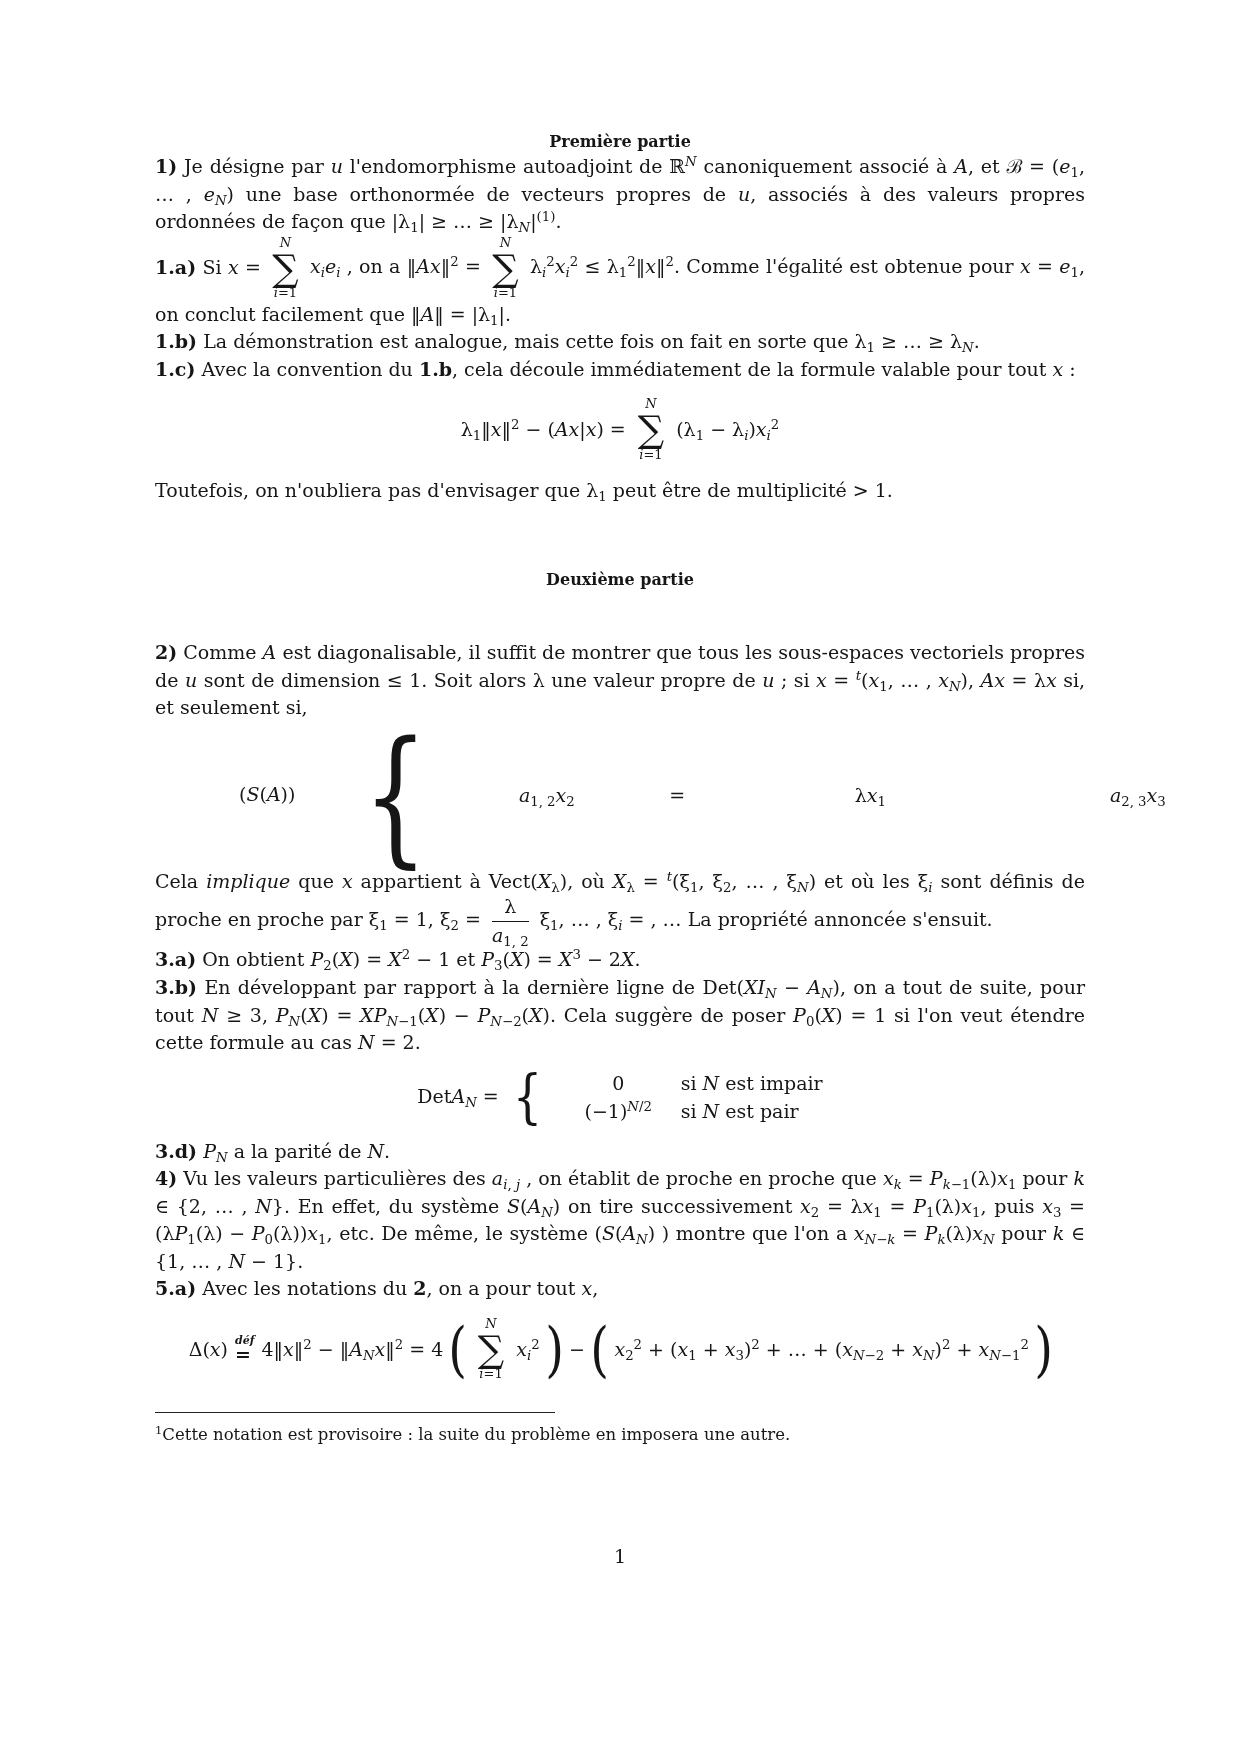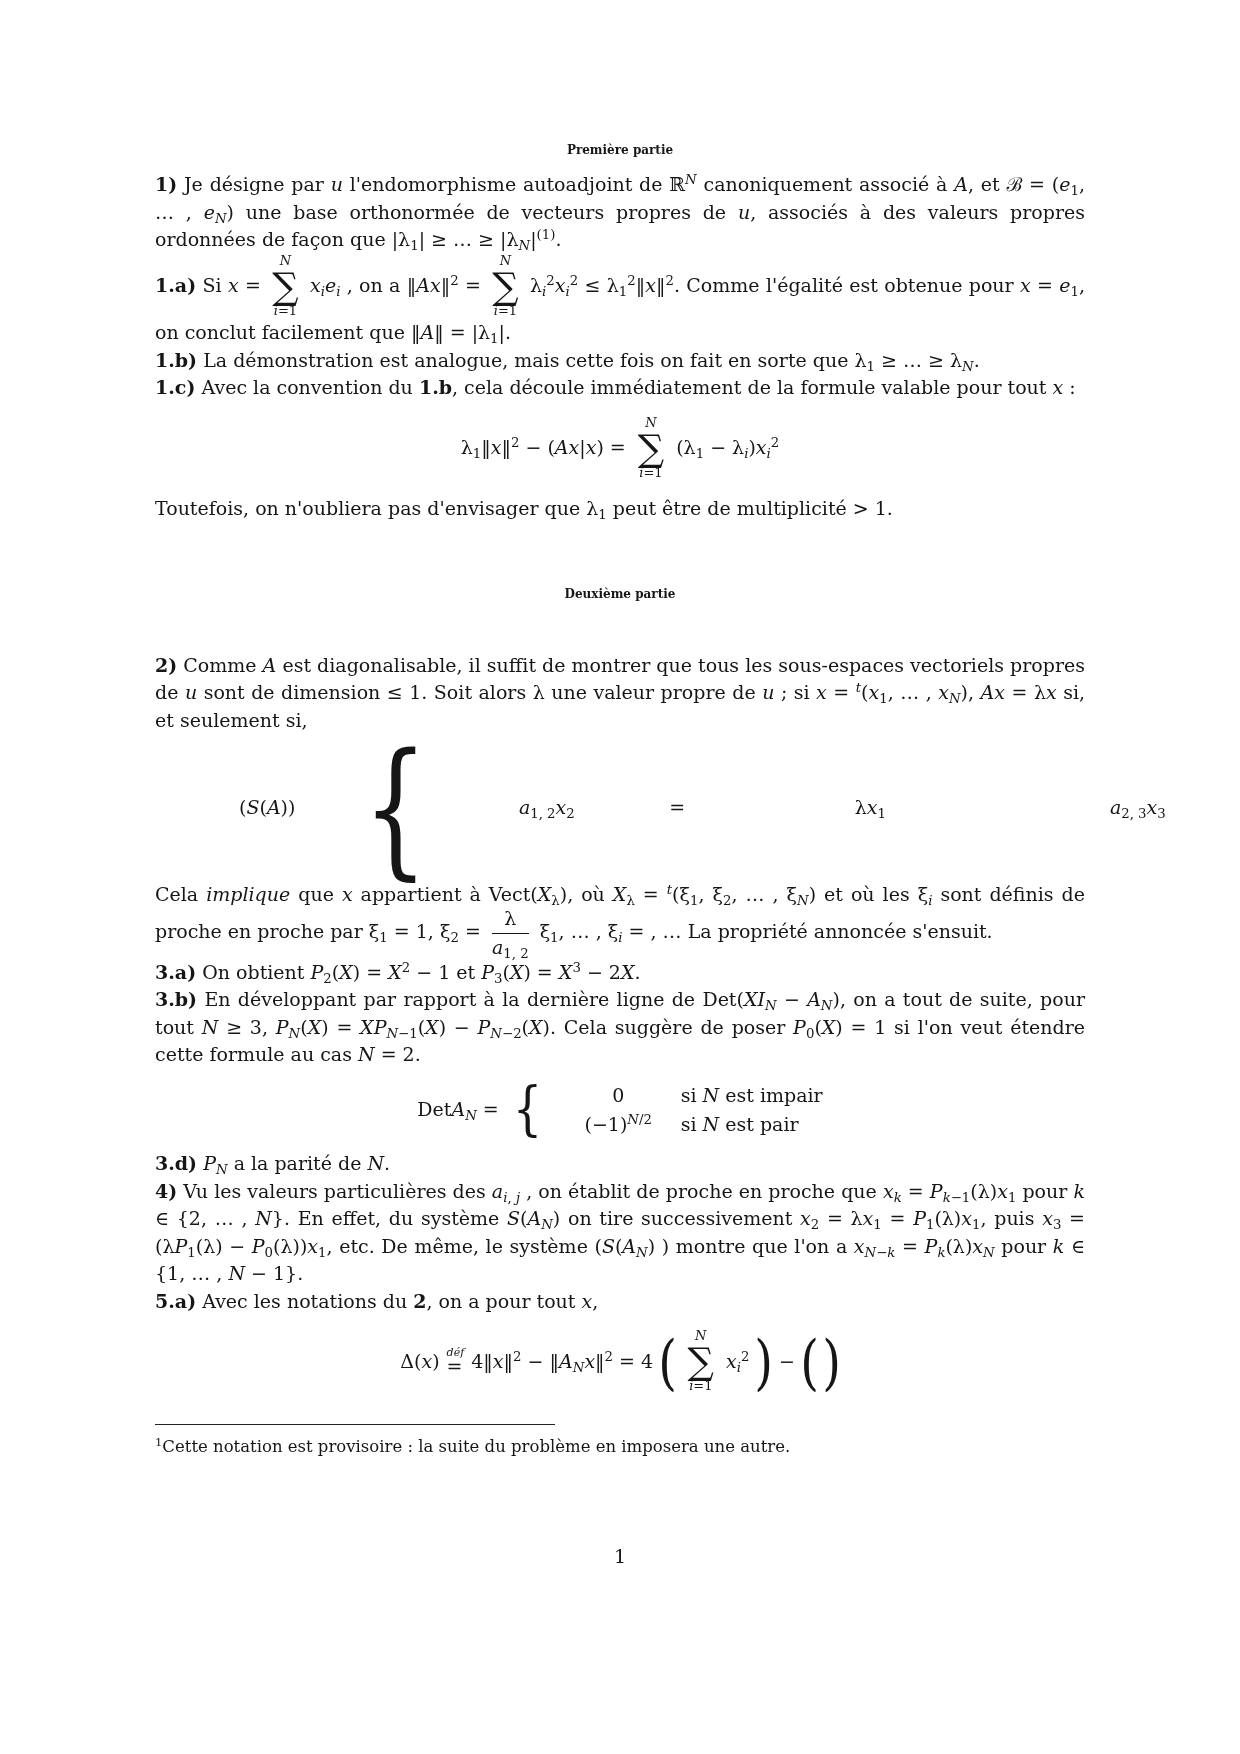--- a/index.html
+++ b/index.html
@@ -1,39 +1,39 @@
 <!DOCTYPE html>
 <html><head>
 <meta charset="utf-8">
 <style>
   html,body{margin:0;padding:0;background:#fff;}
   .page{position:relative;width:1240px;height:1754px;background:#ffffff;
         font-family:"DejaVu Serif","Liberation Serif",serif;color:#161616;
         font-size:19px;overflow:hidden;}
   .content{position:absolute;left:155px;top:130px;width:930px;line-height:1.45;text-align:justify;}
-  .part-title{text-align:center;font-weight:bold;font-size:12px;margin:12px;}
+  .part-title{text-align:center;font-weight:bold;font-size:16px;margin:0;}
   .part-title.second{margin-top:64px;margin-bottom:48px;}
   p.body{margin:0;}
   .mt-first{margin-top:46px;}
   b{font-weight:bold;}
   i{font-style:italic;}
   sub{font-size:70%;vertical-align:-0.3em;line-height:0;}
   sup{font-size:70%;vertical-align:0.5em;line-height:0;}
   
   .bsum{display:inline-flex;flex-direction:column;align-items:center;vertical-align:middle;
         line-height:1;margin:0 5px;text-align:center;}
   .bsum .t,.bsum .b{font-size:13px;line-height:1.15;}
   .bsum .s{font-size:37px;line-height:.95;}
   
   .frac{display:inline-flex;flex-direction:column;align-items:center;vertical-align:middle;
         line-height:1.15;margin:0 5px;text-align:center;}
   .frac .fb{align-self:stretch;height:0;border-top:1.4px solid #161616;margin:3px 0;}
   
   .eqrow{display:flex;justify-content:center;align-items:center;gap:7px;margin:14px 0;text-align:center;}
-  .defstack{display:inline-flex;flex-direction:column;align-items:flex-start;line-height:1;}
+  .defstack{display:inline-flex;flex-direction:column;align-items:flex-start;line-height:1;font-weight:bold;}
   .defstack .dt{font-size:11px;margin-bottom:-1px;}
   .bigp{font-size:60px;font-weight:300;line-height:1;transform:scaleX(.8);display:inline-block;margin:0 -4px;}
   
   .system{display:flex;align-items:center;margin:6px 0;}
   .syslabel{margin-left:84px;margin-right:54px;}
   .sbrace{font-size:146px;font-weight:200;line-height:.92;transform:scaleX(.7) scaleY(1.02);margin-right:2px;}
   .srows{display:flex;}
   .srow{display:flex;line-height:1.5;}
   .slhs{min-width:205px;text-align:center;}
   .seq{min-width:56px;text-align:center;}
@@ -174,20 +174,21 @@
       <span class="bigp">(</span>
       <span class="bsum">
           <span class="t"><i>N</i></span>
           <span class="s">∑</span>
           <span class="b"><i>i</i>=1</span>
         </span>
       <span><i>x</i><sub><i>i</i></sub><sup>2</sup></span>
       <span class="bigp">)</span>
       <span>−</span>
       <span class="bigp">(</span>
+      <span><i>x</i><sub>2</sub><sup>2</sup> + (<i>x</i><sub>1</sub> + <i>x</i><sub>3</sub>)<sup>2</sup> + … + (<i>x</i><sub><i>N</i>−2</sub> + <i>x</i><sub><i>N</i></sub>)<sup>2</sup> + <i>x</i><sub><i>N</i>−1</sub><sup>2</sup></span>
       <span class="bigp">)</span>
     </div>
 
     <div class="fnrule"></div>
     <p class="footnote"><sup>1</sup><span>Cette notation est provisoire : la suite du problème en imposera une autre.</span></p>
 
   </div>
 
   <div class="pagenum">1</div>
 </div>

